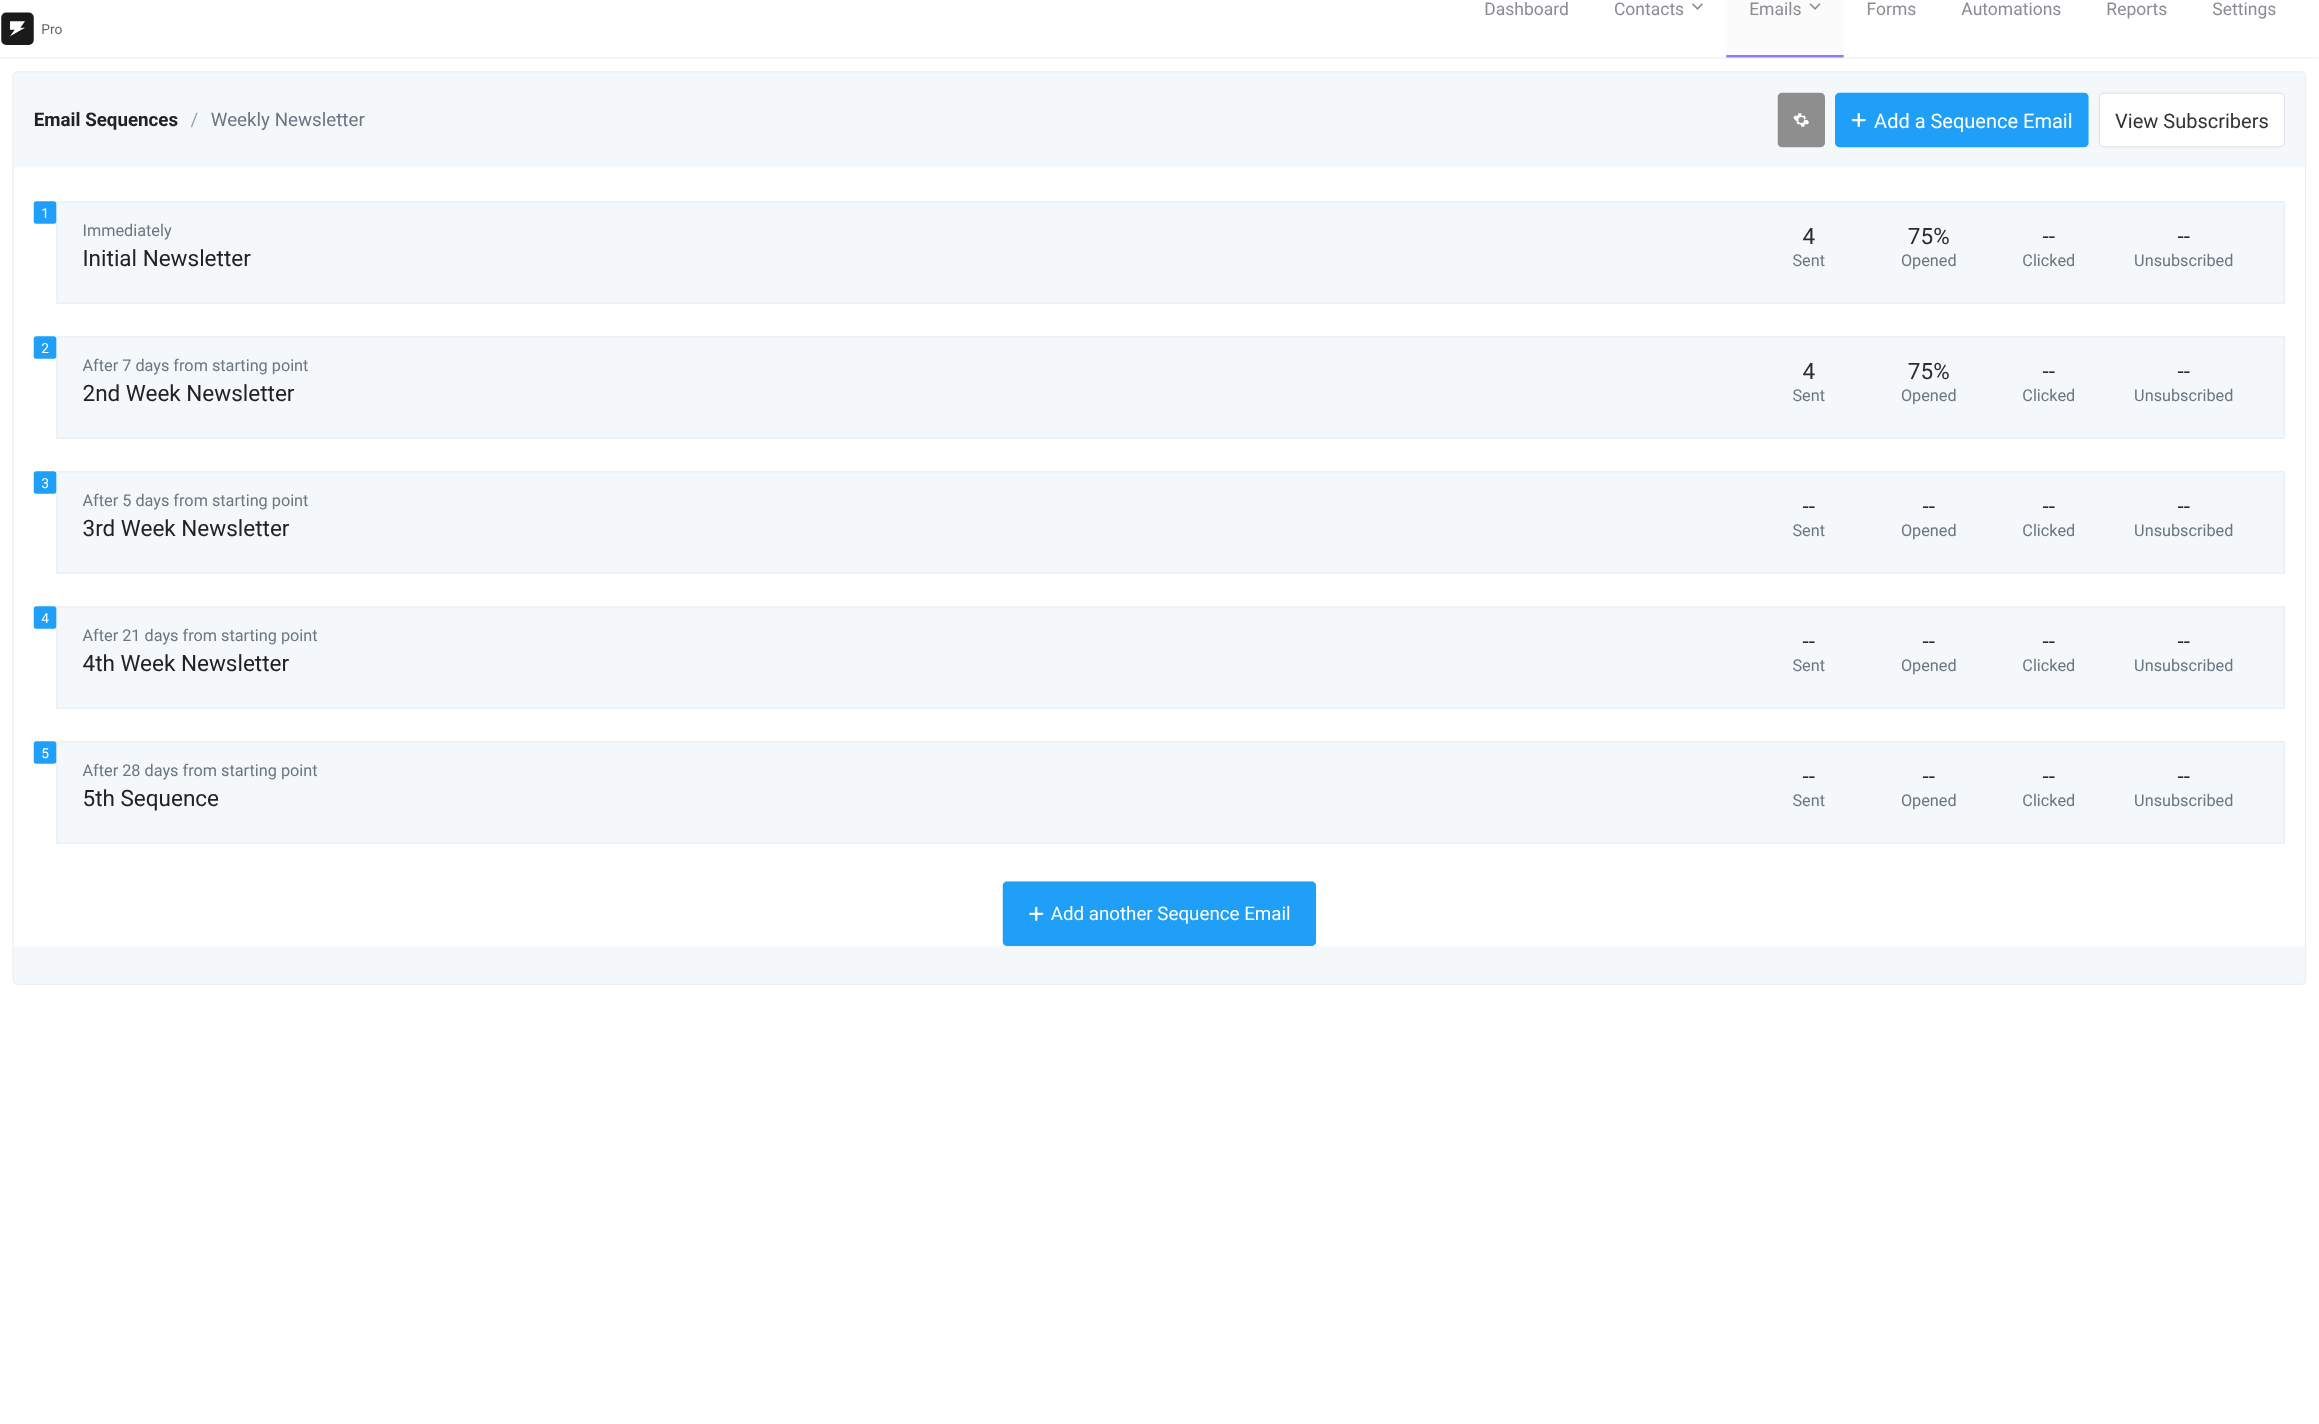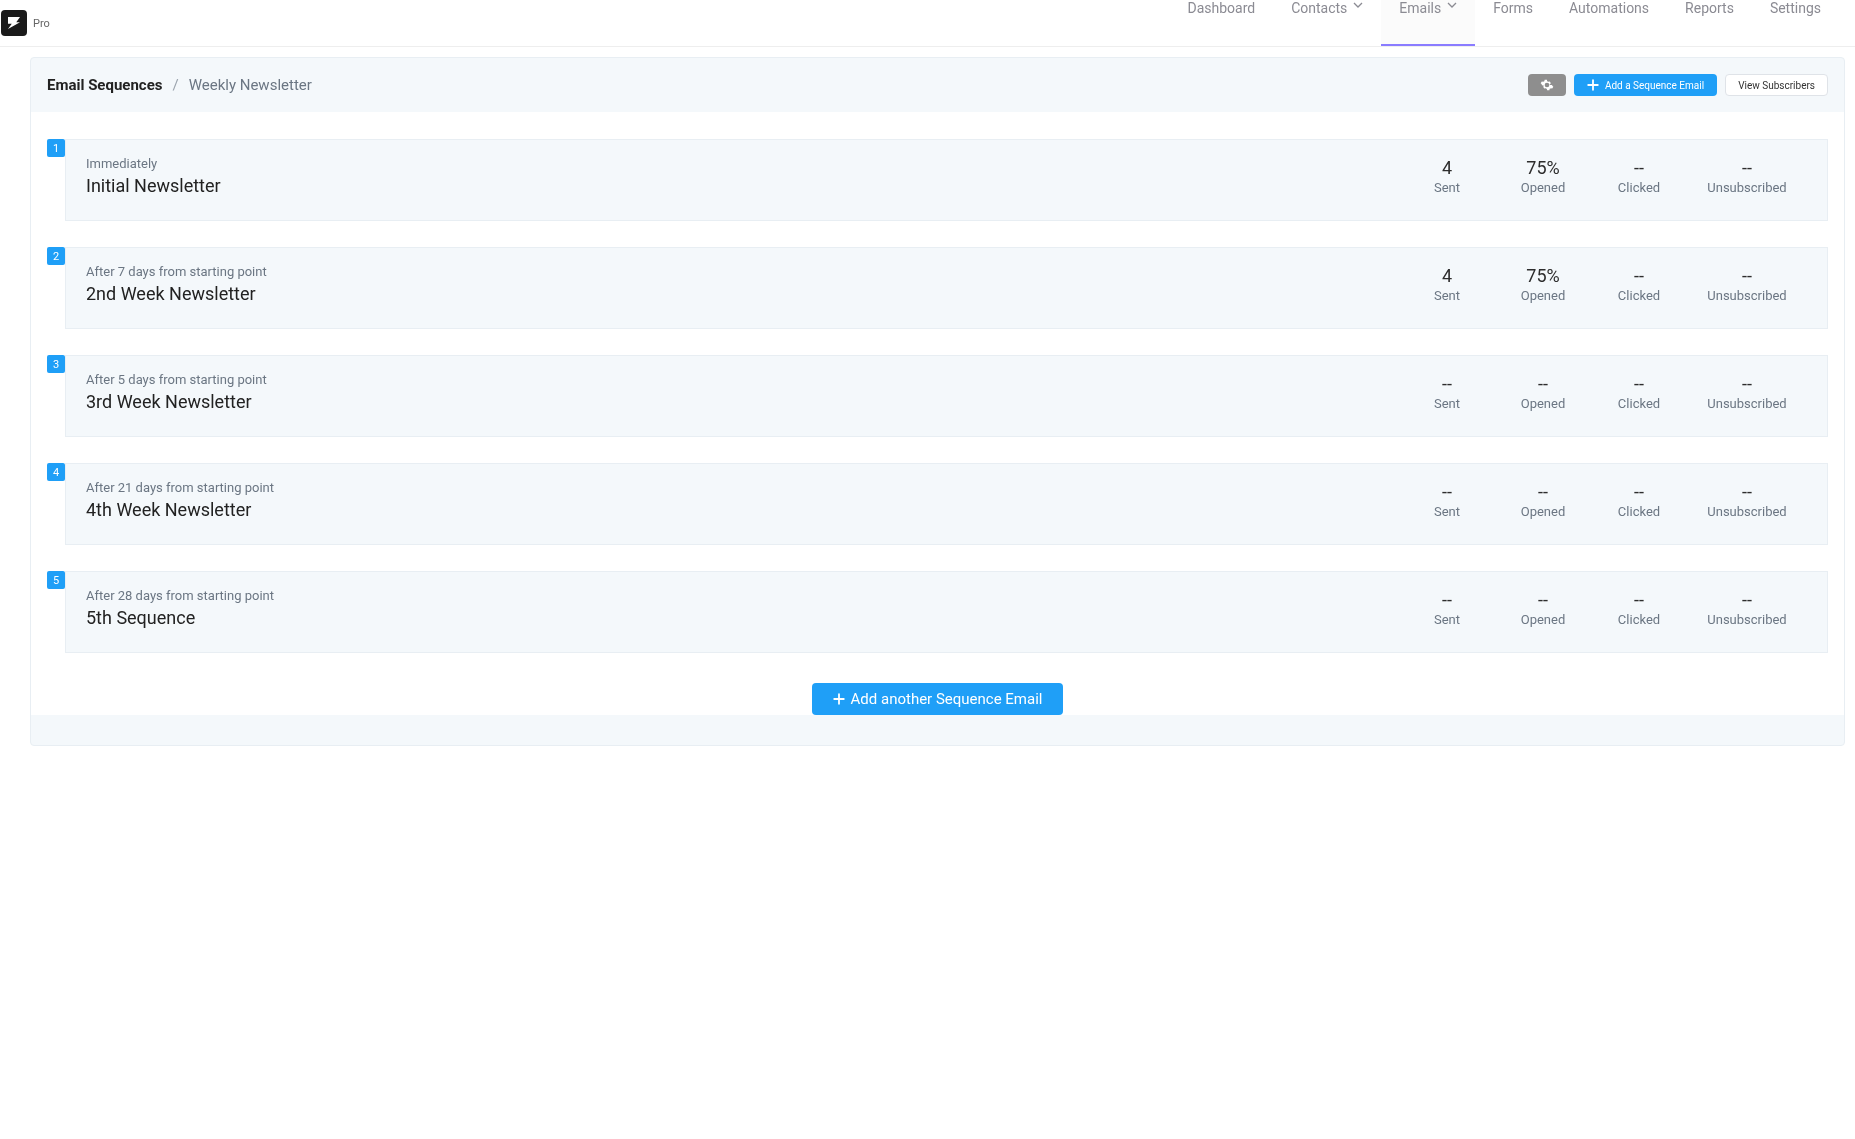--- a/index.html
+++ b/index.html
@@ -68,21 +68,20 @@
   .page {
     padding: 10px;
     background: #fff;
     min-height: calc(100% - 47px);
   }
   .panel {
     background: #f4f8fb;
     border: 1px solid #e8eef3;
     border-radius: 4px;
     padding-bottom: 30px;
-    margin-left: 20px;
   }
 
   
   .panel-header {
     display: flex;
     align-items: center;
     padding: 16px 16px;
   }
   .crumbs {
     display: flex;
@@ -93,27 +92,27 @@
   .crumb-root { font-weight: 700; color: #222; }
   .crumb-sep { color: #9aa3ad; }
   .crumb-leaf { color: #6b7683; }
   .panel-actions {
     margin-left: auto;
     display: flex;
     gap: 8px;
     align-items: center;
   }
   .btn {
-    height: 22px;
+    height: 44px;
     border-radius: 4px;
     display: inline-flex;
     align-items: center;
     gap: 6px;
     padding: 0 12px;
-    font-size: 10px;
+    font-size: 16px;
     cursor: pointer;
     border: 1px solid transparent;
     white-space: nowrap;
   }
   .btn-icon {
     width: 38px; justify-content: center;
     background: #8e8e8e; color: #fff;
     padding: 0;
   }
   .btn-icon svg { width: 14px; height: 14px; }
@@ -182,21 +181,21 @@
     margin-top: 2px;
   }
 
   
   .add-row {
     display: flex;
     justify-content: center;
     margin-top: 30px;
   }
   .btn-big {
-    height: 32px;
+    height: 52px;
     padding: 0 20px;
     font-size: 15px;
   }
 </style>
 </head>
 <body>
 
 <div class="topbar">
   <div class="brand">
     <span class="brand-logo">

